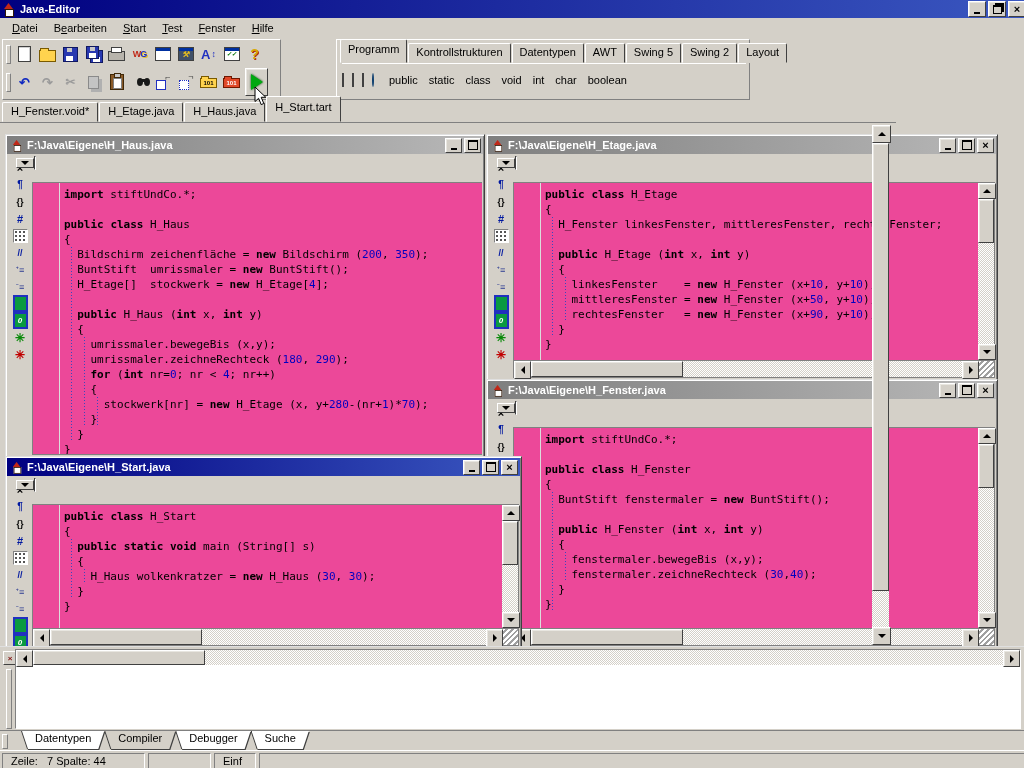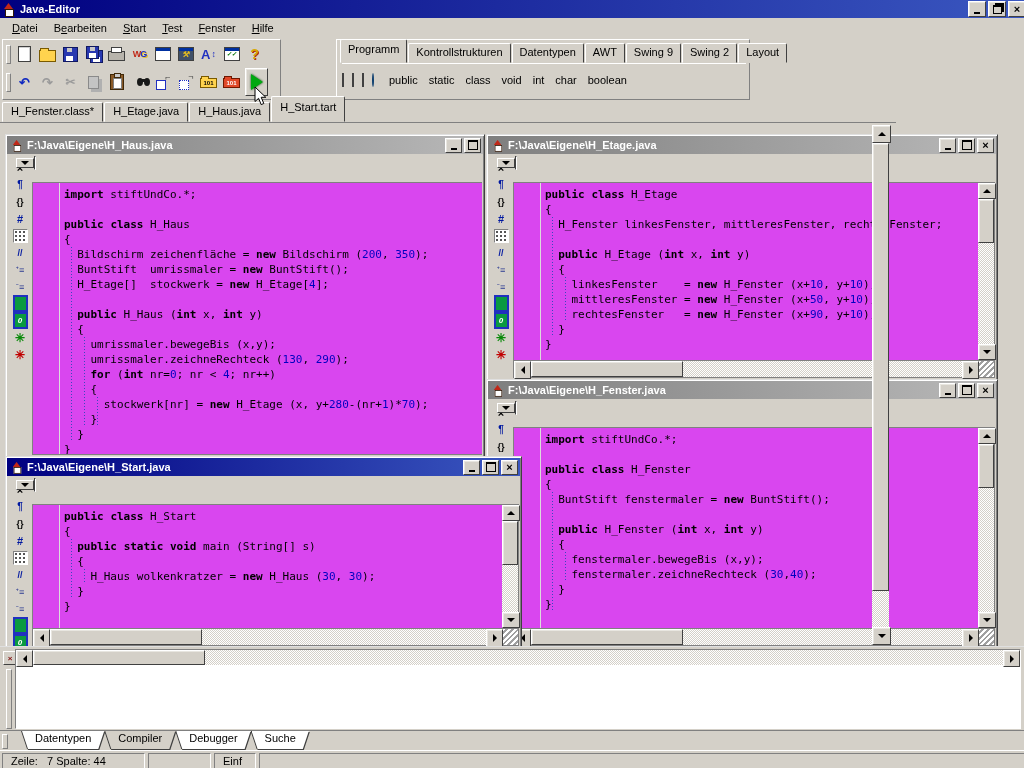--- a/index.html
+++ b/index.html
@@ -110,21 +110,21 @@
   .comborow{height:22px;padding:1px 2px 3px 2px;flex:0 0 auto}
   .combo{width:300px;height:18px;background:#fff;border:1px solid;border-color:#404040 #fff #fff #404040;
          box-shadow:inset 1px 1px 0 #808080;position:relative}
   .combo .drop{position:absolute;right:1px;top:1px;bottom:1px;width:16px;background:#d4d0c8;border:1px solid;
                border-color:#fff #404040 #404040 #fff;display:flex;align-items:center;justify-content:center}
   .tri-d{width:0;height:0;border-top:4px solid #000;border-left:4px solid transparent;border-right:4px solid transparent}
   .tri-u{width:0;height:0;border-bottom:4px solid #000;border-left:4px solid transparent;border-right:4px solid transparent}
   .tri-l{width:0;height:0;border-right:4px solid #000;border-top:4px solid transparent;border-bottom:4px solid transparent}
   .tri-r{width:0;height:0;border-left:4px solid #000;border-top:4px solid transparent;border-bottom:4px solid transparent}
   .editwrap{flex:1;display:flex;min-height:0}
-  .editor{flex:1;background:#d946ef;border:1px solid #808080;border-right:none;position:relative;overflow:hidden}
+  .editor{flex:1;background:#ec4899;border:1px solid #808080;border-right:none;position:relative;overflow:hidden}
   .gline{position:absolute;left:26px;top:0;bottom:0;width:1px;background:#dcdcdc}
   pre.code{position:absolute;left:31px;top:4px;margin:0;font-family:"DejaVu Sans Mono",monospace;font-size:11px;
            line-height:15px;white-space:pre;color:#000}
   pre.code b{font-weight:bold}
   pre.code .n{color:#0000c0}
   .gd{position:absolute;width:1px;background-image:repeating-linear-gradient(to bottom,#3848c0 0 1px,transparent 1px 3px)}
   .checker{background-color:#e8e6e0;background-image:conic-gradient(#fff 25%,#d4d0c8 0 50%,#fff 0 75%,#d4d0c8 0);background-size:2px 2px}
   .vscroll{width:16px;flex:0 0 auto;display:flex;flex-direction:column;border:1px solid #808080;border-left:none}
   .sbtn{height:14px;width:100%;background:#d4d0c8;border:1px solid;border-color:#fff #404040 #404040 #fff;
         box-shadow:inset 1px 1px 0 #e8e6e0;display:flex;align-items:center;justify-content:center;flex:0 0 auto}
@@ -318,21 +318,21 @@
             </span>
           </span>
         </div>
     </div>
     <div class="panel3d tb-pal">
       <div class="ptabs" id="ptabs">
           <span class="ptab active">Programm</span>
           <span class="ptab">Kontrollstrukturen</span>
           <span class="ptab">Datentypen</span>
           <span class="ptab">AWT</span>
-          <span class="ptab">Swing 9</span>
+          <span class="ptab">Swing 5</span>
           <span class="ptab">Swing 2</span>
           <span class="ptab">Layout</span>
         </div>
       <div class="palrow">
         <span id="picons" style="display:flex;gap:8px;align-items:center">
             <span><span><i class="mi-app con"></i></span></span>
             <span><span><i class="mi-app frm"></i></span></span>
             <span><span><i class="mi-app dlg"></i></span></span>
             <span><span><i class="mi-globe"></i></span></span>
           </span>
@@ -343,21 +343,21 @@
             <span class="kwbtn">void</span>
             <span class="kwbtn">int</span>
             <span class="kwbtn">char</span>
             <span class="kwbtn">boolean</span>
           </span>
       </div>
     </div>
   </div>
 
   <div class="filetabs" id="filetabs">
-      <span class="ftab">H_Fenster.class*</span>
+      <span class="ftab">H_Fenster.void*</span>
       <span class="ftab">H_Etage.java</span>
       <span class="ftab">H_Haus.java</span>
       <span class="ftab active">H_Start.tart</span>
     </div>
 
   <div class="mdi">
 
     <div class="win inactive" style="left:5px;top:11px;width:478px;height:322px">
       <div class="wtitle">
         <span class="appico"></span>
@@ -406,21 +406,21 @@
 
 <b>public</b> <b>class</b> H_Haus
 {
   Bildschirm zeichenfläche = <b>new</b> Bildschirm (<span class="n">200</span>, <span class="n">350</span>);
   BuntStift  umrissmaler = <b>new</b> BuntStift();
   H_Etage[]  stockwerk = <b>new</b> H_Etage[<span class="n">4</span>];
 
   <b>public</b> H_Haus (<b>int</b> x, <b>int</b> y)
   {
     umrissmaler.bewegeBis (x,y);
-    umrissmaler.zeichneRechteck (<span class="n">130</span>, <span class="n">290</span>);
+    umrissmaler.zeichneRechteck (<span class="n">180</span>, <span class="n">290</span>);
     <b>for</b> (<b>int</b> nr=<span class="n">0</span>; nr &lt; <span class="n">4</span>; nr++)
     {
       stockwerk[nr] = <b>new</b> H_Etage (x, y+<span class="n">280</span>-(nr+<span class="n">1</span>)*<span class="n">70</span>);
     }
   }
 }</pre>
             </div>
           </div>
         </div>
       </div>

